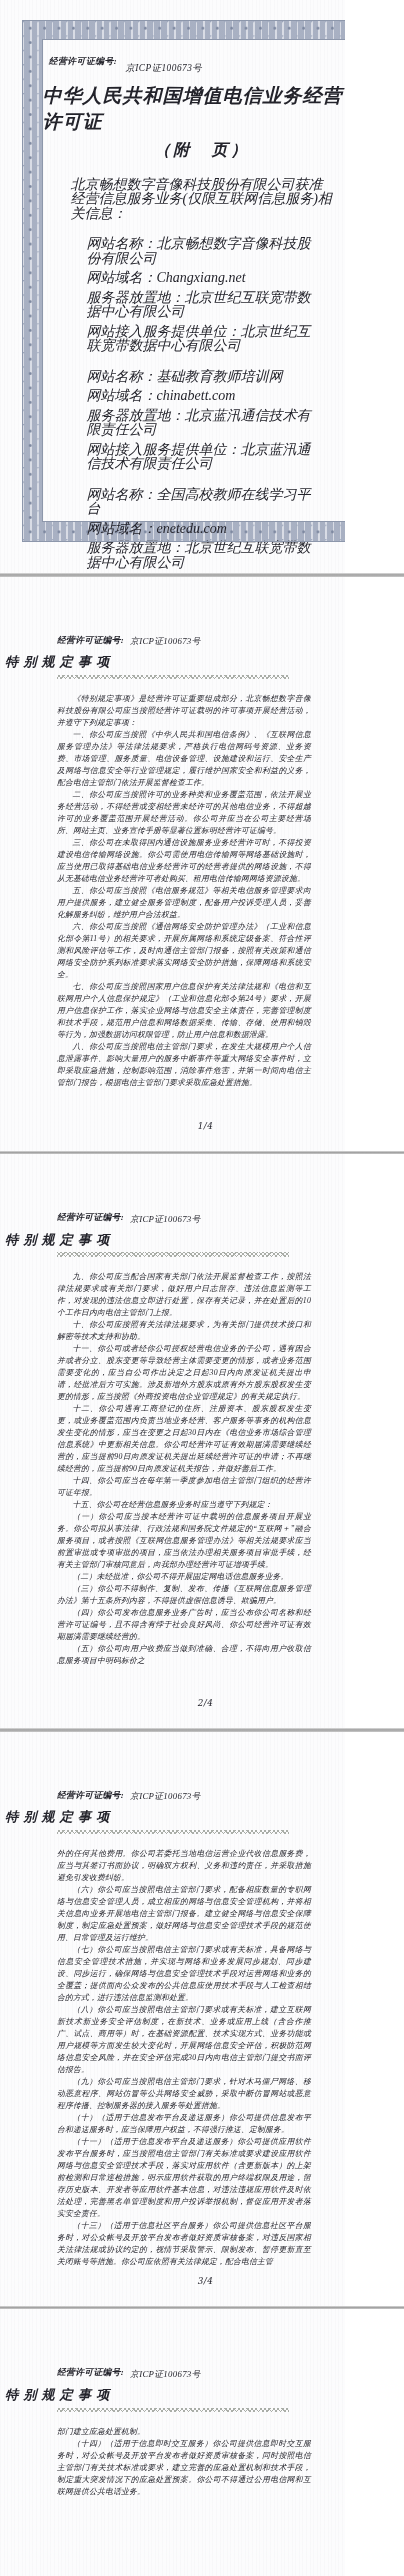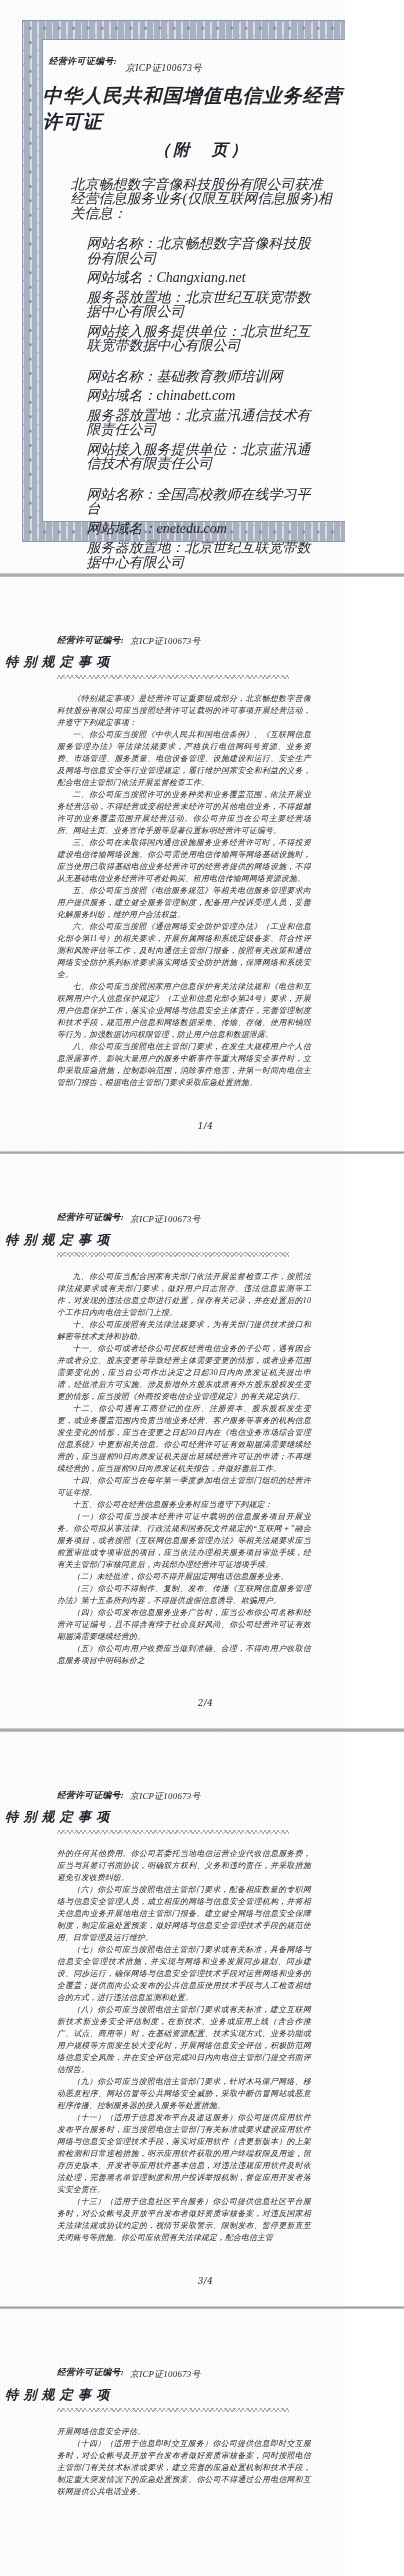--- a/index.html
+++ b/index.html
@@ -138,33 +138,34 @@
       <span class="lic-no">京ICP证100673号</span>
     </div>
     <div class="prov-title">特别规定事项</div>
     <div class="wavy"></div>
     <div class="prov-body">
         <p class="prov-p cont">外的任何其他费用。你公司若委托当地电信运营企业代收信息服务费，应当与其签订书面协议，明确双方权利、义务和违约责任，并采取措施避免引发收费纠纷。</p>
         <p class="prov-p">（六）你公司应当按照电信主管部门要求，配备相应数量的专职网络与信息安全管理人员，成立相应的网络与信息安全管理机构，并将相关信息向业务开展地电信主管部门报备。建立健全网络与信息安全保障制度，制定应急处置预案，做好网络与信息安全管理技术手段的规范使用、日常管理及运行维护。</p>
         <p class="prov-p">（七）你公司应当按照电信主管部门要求或有关标准，具备网络与信息安全管理技术措施，并实现与网络和业务发展同步规划、同步建设、同步运行，确保网络与信息安全管理技术手段对运营网络和业务的全覆盖；提供面向公众发布的公共信息应使用技术手段与人工检查相结合的方式，进行违法信息监测和处置。</p>
         <p class="prov-p">（八）你公司应当按照电信主管部门要求或有关标准，建立互联网新技术新业务安全评估制度，在新技术、业务或应用上线（含合作推广、试点、商用等）时，在基础资源配置、技术实现方式、业务功能或用户规模等方面发生较大变化时，开展网络信息安全评估，积极防范网络信息安全风险，并在安全评估完成30日内向电信主管部门提交书面评估报告。</p>
         <p class="prov-p">（九）你公司应当按照电信主管部门要求，针对木马僵尸网络、移动恶意程序、网站仿冒等公共网络安全威胁，采取中断仿冒网站或恶意程序传播、控制服务器的接入服务等处置措施。</p>
+        <p class="prov-p">（十）（适用于信息发布平台及递送服务）你公司提供信息发布平台和递送服务时，应当保障用户权益，不得强行推送、定制服务。</p>
         <p class="prov-p">（十一）（适用于信息发布平台及递送服务）你公司提供应用软件发布平台服务时，应当按照电信主管部门有关标准或要求建设应用软件网络与信息安全管理技术手段，落实对应用软件（含更新版本）的上架前检测和日常巡检措施，明示应用软件获取的用户终端权限及用途，留存历史版本、开发者等应用软件基本信息，对违法违规应用软件及时依法处理，完善黑名单管理制度和用户投诉举报机制，督促应用开发者落实安全责任。</p>
         <p class="prov-p">（十三）（适用于信息社区平台服务）你公司提供信息社区平台服务时，对公众帐号及开放平台发布者做好资质审核备案，对违反国家相关法律法规或协议约定的，视情节采取警示、限制发布、暂停更新直至关闭账号等措施。你公司应依照有关法律规定，配合电信主管</p>
       </div>
     <div class="page-num">3/4</div>
   </div>
     <div class="page-gap"></div>
     <div class="page prov-page last">
     <div class="prov-header">
       <span class="lic-label">经营许可证编号:</span>
       <span class="lic-no">京ICP证100673号</span>
     </div>
     <div class="prov-title">特别规定事项</div>
     <div class="wavy"></div>
     <div class="prov-body">
-        <p class="prov-p cont">开展网络信息安全评估。</p>
+        <p class="prov-p cont">部门建立应急处置机制。</p>
         <p class="prov-p">（十四）（适用于信息即时交互服务）你公司提供信息即时交互服务时，对公众帐号及开放平台发布者做好资质审核备案，同时按照电信主管部门有关技术标准或要求，建立完善的应急处置机制和技术手段，制定重大突发情况下的应急处置预案。你公司不得通过公用电信网和互联网提供公共电话业务。</p>
       </div>
 
   </div>
   </div>
 
 
 </body></html>

